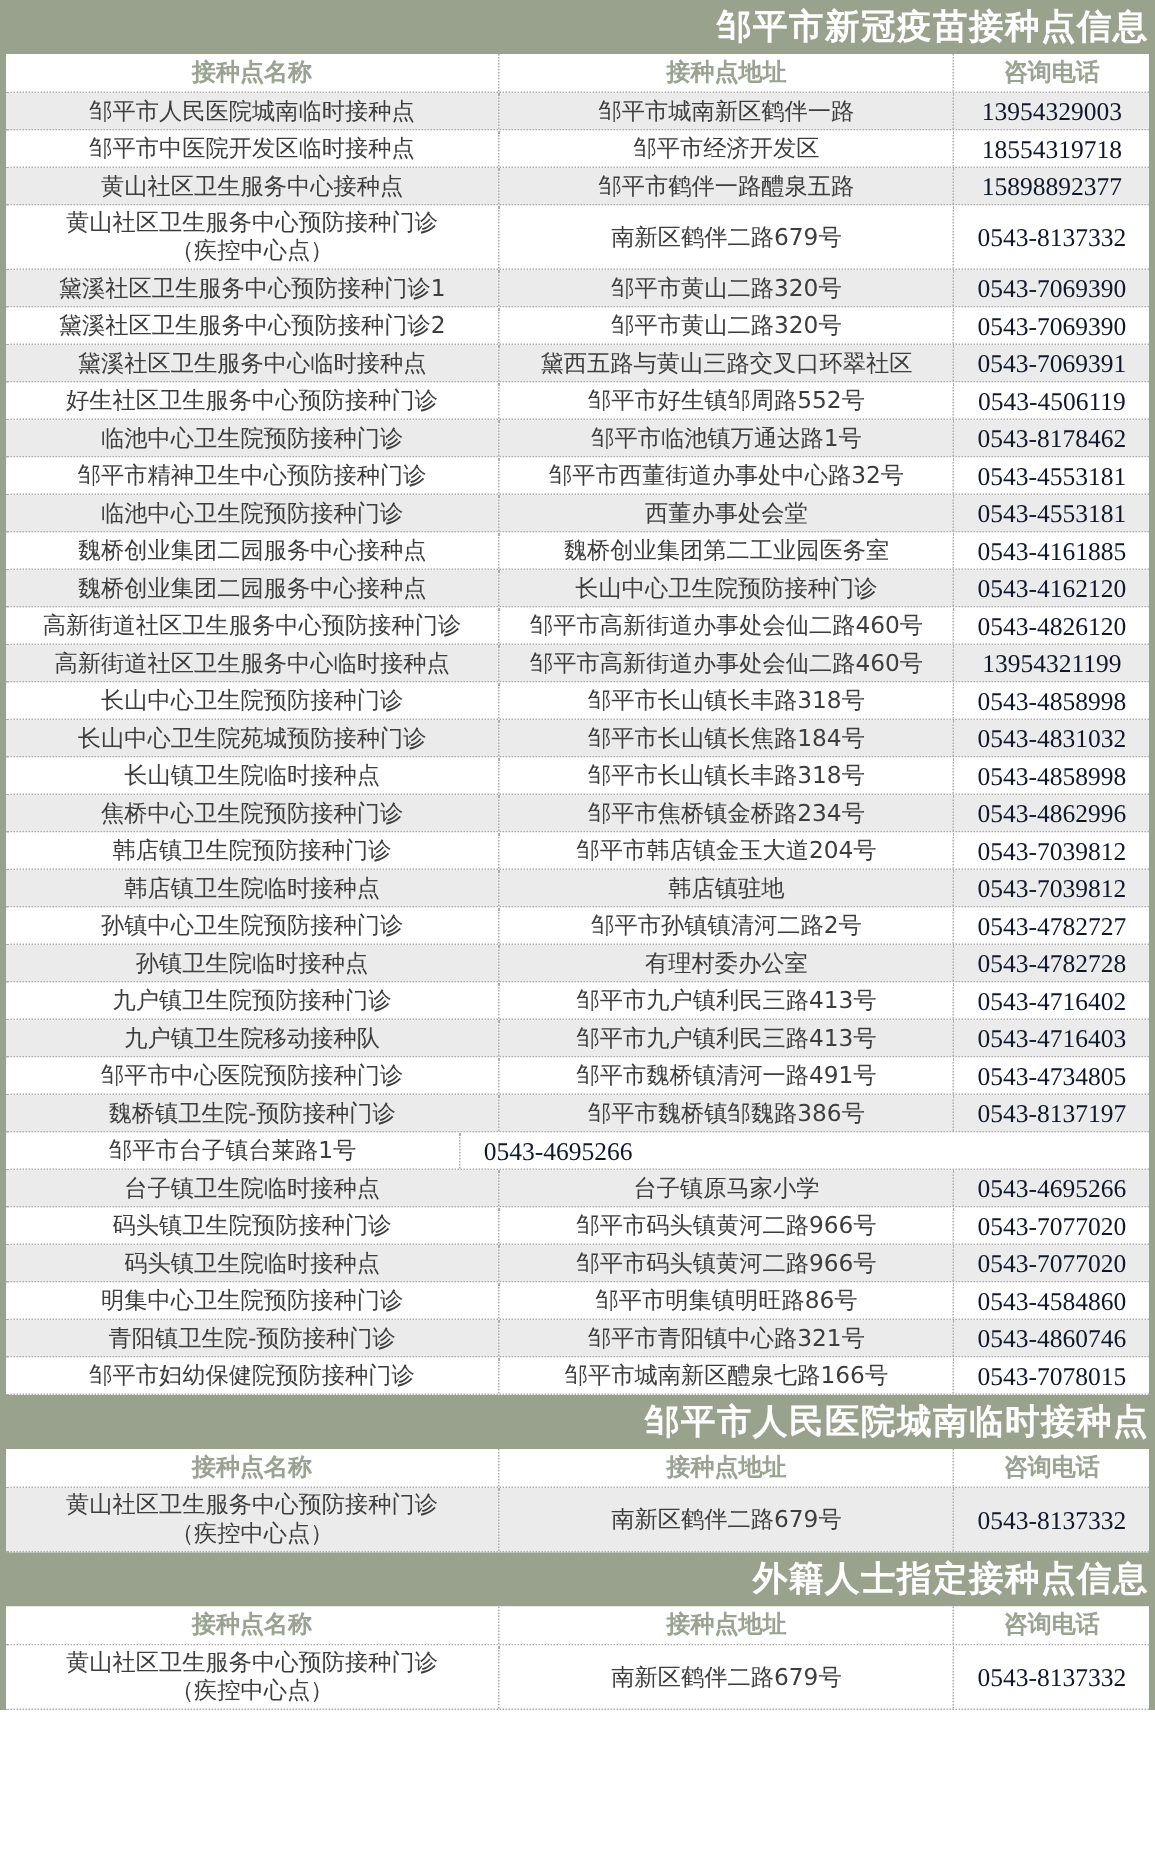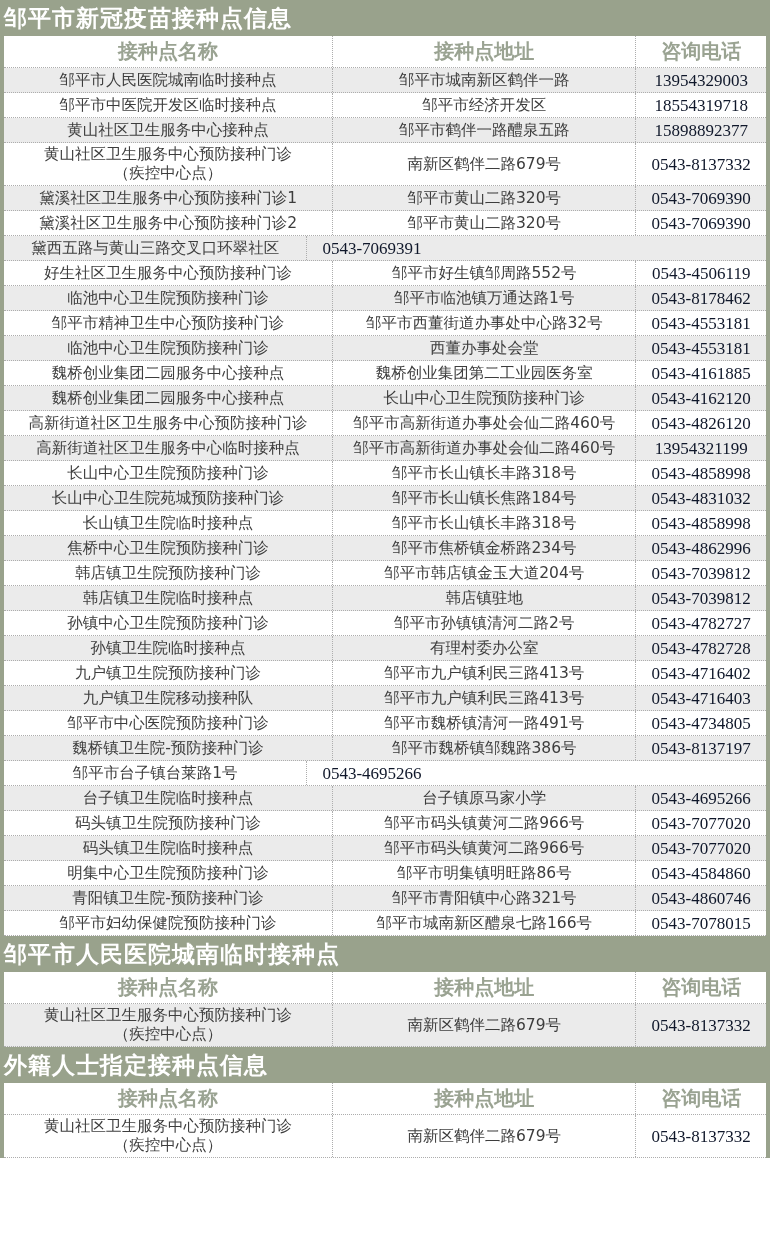--- a/index.html
+++ b/index.html
@@ -18,30 +18,30 @@
     box-sizing: border-box;
     border-left: 4px solid #99a28c;
     border-right: 4px solid #99a28c;
   }
   .section-title {
     background: #99a28c;
     color: #ffffff;
     font-weight: bold;
     font-size: 23px;
     line-height: 24px;
-    text-align: left;
+    text-align: right;
     padding: 6px 0 6px 0;
     letter-spacing: 1px;
   }
   .header-row {
     display: flex;
     background: #ffffff;
     color: #9aa392;
     font-weight: bold;
-    font-size: 20px;
+    font-size: 16px;
     border-bottom: 1px dotted #adadad;
   }
   .header-row .cell {
     min-height: 24px;
   }
   .cell {
     display: flex;
     align-items: center;
     justify-content: center;
     text-align: center;
@@ -123,20 +123,21 @@
     <div class="cell phone-col">0543-7069390</div>
   </div>
 
   <div class="row">
     <div class="cell name-col">黛溪社区卫生服务中心预防接种门诊2</div>
     <div class="cell addr-col">邹平市黄山二路320号</div>
     <div class="cell phone-col">0543-7069390</div>
   </div>
 
   <div class="row shaded">
+    <div class="cell name-col">黛溪社区卫生服务中心临时接种点</div>
     <div class="cell addr-col">黛西五路与黄山三路交叉口环翠社区</div>
     <div class="cell phone-col">0543-7069391</div>
   </div>
 
   <div class="row">
     <div class="cell name-col">好生社区卫生服务中心预防接种门诊</div>
     <div class="cell addr-col">邹平市好生镇邹周路552号</div>
     <div class="cell phone-col">0543-4506119</div>
   </div>
 

